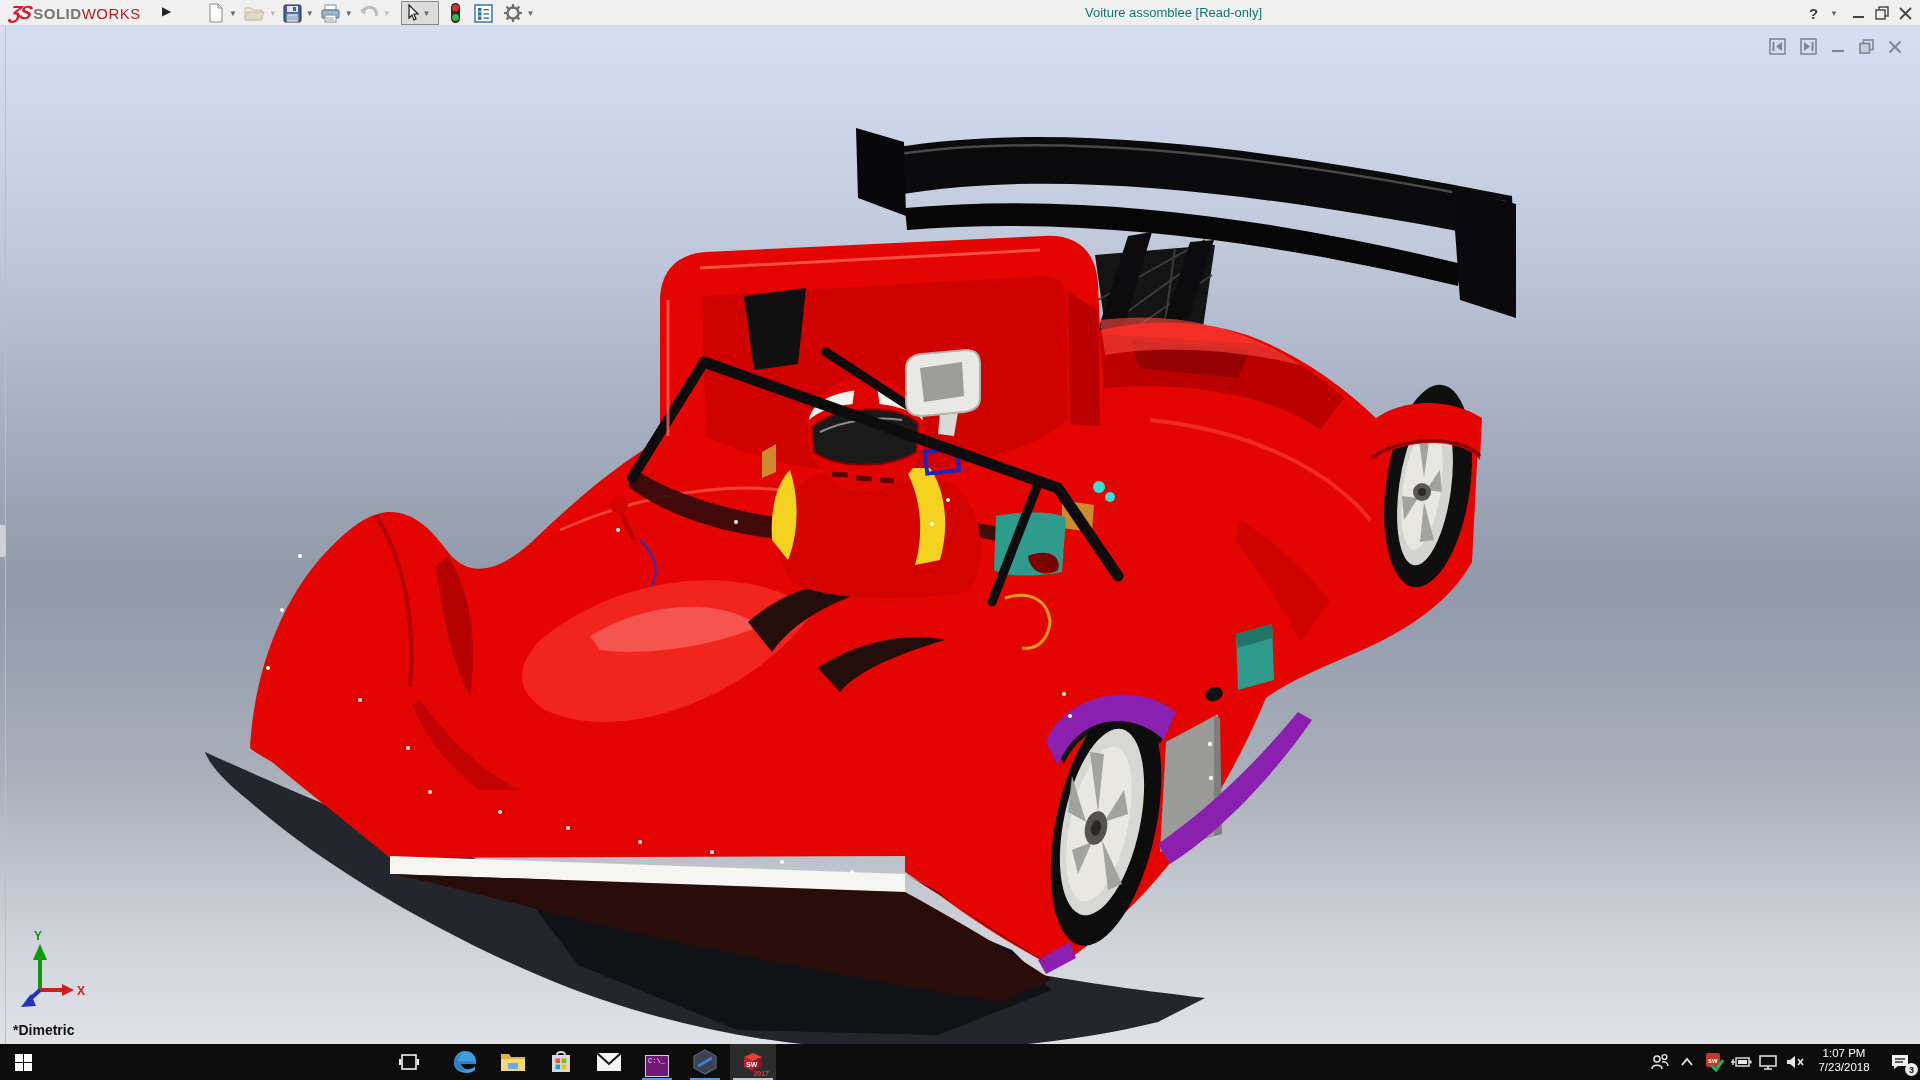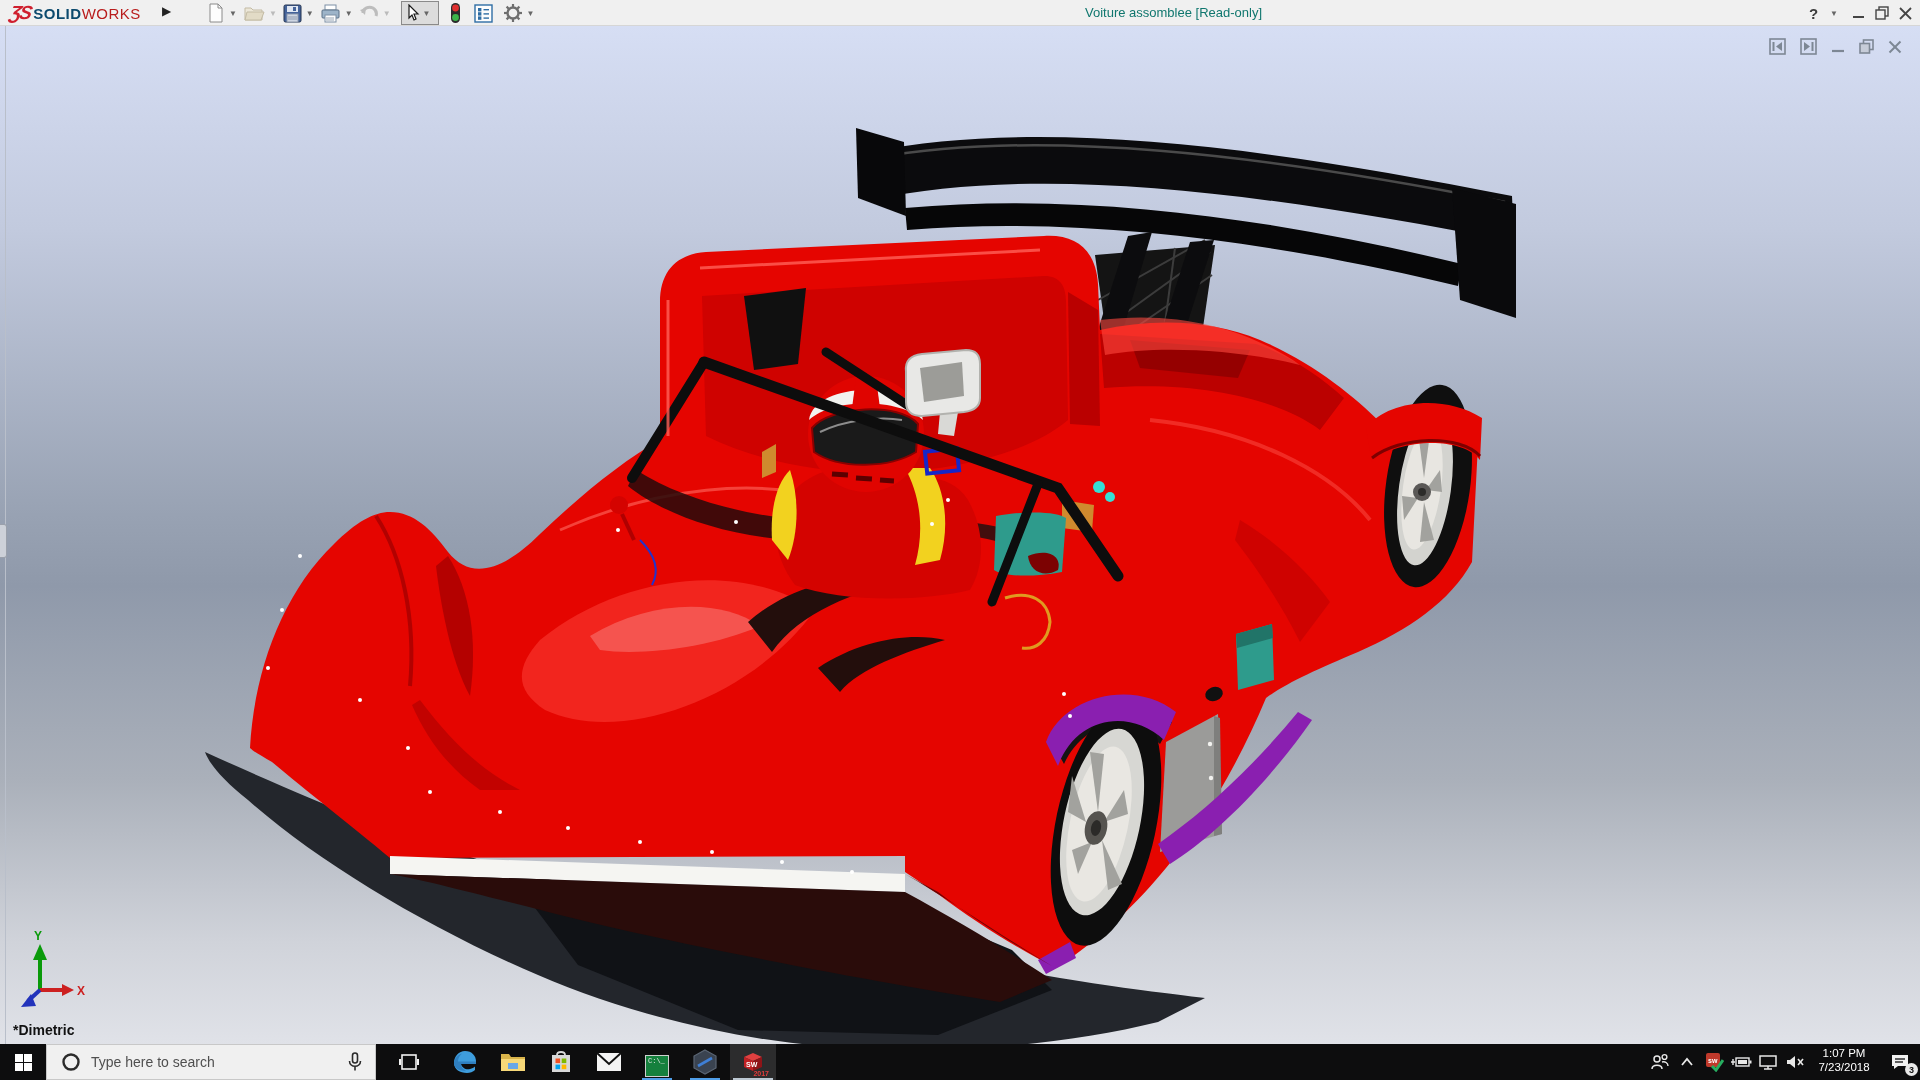--- a/index.html
+++ b/index.html
@@ -3,21 +3,21 @@
 <meta charset="utf-8">
 <style>
   * { margin:0; padding:0; box-sizing:border-box; }
   html,body { width:1920px; height:1080px; overflow:hidden; font-family:"Liberation Sans",sans-serif; }
   #screen { position:relative; width:1920px; height:1080px; background:#f0f0f0; }
 
   
   #titlebar { position:absolute; left:0; top:0; width:1920px; height:26px; background:#f0f0f0; border-bottom:1px solid #d6d6d6; z-index:40; }
   #logo { position:absolute; left:10px; top:2px; height:22px; display:flex; align-items:center; }
   .logo-glyph { font-style:italic; font-weight:bold; font-size:19px; color:#cf1f2e; letter-spacing:-2px; transform:skewX(-12deg); margin-right:3px; }
-  .logo-bold  { font-weight:bold; font-size:15px; color:#0c4a6e; letter-spacing:.5px; }
+  .logo-bold  { font-weight:bold; font-size:15px; color:#737373; letter-spacing:.5px; }
   .logo-light { font-weight:normal; font-size:15px; color:#b91c1c; letter-spacing:.5px; }
   #logo-expander { position:absolute; left:162px; top:4px; font-size:12px; color:#222; cursor:default; }
   #toolbar { position:absolute; left:205px; top:0; height:26px; display:flex; align-items:center; }
   .tbtn { height:24px; display:flex; align-items:center; padding:0 2px; }
   .caret { font-size:8px; color:#666; margin:0 4px 0 2px; }
   .caret.dis { color:#bbb; }
   .selbox { border:1px solid #8a8a8a; background:#dcdcdc; height:24px; display:flex; align-items:center; padding:0 3px; margin-left:6px; }
   #win-title { position:absolute; left:1085px; top:5px; font-size:13px; color:#0f766e; white-space:nowrap; }
   #win-controls { position:absolute; right:8px; top:0; height:26px; display:flex; align-items:center; gap:10px; }
   .wc { color:#444; display:flex; align-items:center; justify-content:center; height:24px; }
@@ -38,21 +38,21 @@
   #search-box { position:absolute; left:46px; top:0; width:330px; height:36px; background:#f0f0f0; border:1px solid #c8c8c8; display:flex; align-items:center; }
   #search-box input { border:none; outline:none; background:transparent; font-size:14px; color:#4f4f4f; width:230px; font-family:"Liberation Sans",sans-serif; }
   #search-box input::placeholder { color:#4f4f4f; opacity:1; }
   .tb-cell { position:absolute; top:0; width:46px; height:36px; display:flex; align-items:center; justify-content:center; }
   .tb-underline { position:absolute; bottom:0; left:8px; right:8px; height:2.5px; background:#4f9ee8; }
   .tb-active-bg { background:rgba(255,255,255,.13); }
   .tb-underline.active { background:#bcc8d2; left:3px; right:3px; }
   #tray { position:absolute; right:0; top:0; height:36px; display:flex; }
   .tray-ic { width:27px; height:36px; display:flex; align-items:center; justify-content:center; }
   #clock { width:72px; text-align:center; color:#fff; font-size:11.5px; line-height:14px; padding-top:2px; }
-  .cmd-ic { width:24px; height:22px; background:#15803d; border:1px solid #cfcfcf; color:#e8e8e8; font-family:"Liberation Mono",monospace; font-size:7px; line-height:9px; padding:1px 2px;margin-top:7px; }
+  .cmd-ic { width:24px; height:22px; background:#701a75; border:1px solid #cfcfcf; color:#e8e8e8; font-family:"Liberation Mono",monospace; font-size:7px; line-height:9px; padding:1px 2px;margin-top:7px; }
   .sw-cube { position:relative; width:24px; height:24px; }
   #action-badge { position:absolute; right:2px; bottom:4px; width:13px; height:13px; background:#e9e9e9; color:#111; border-radius:50%; font-size:9px; font-weight:bold; display:flex; align-items:center; justify-content:center; }
 </style>
 </head>
 <body>
 
 <div id="screen">
 
   <header id="titlebar">
     <div id="logo">
@@ -394,31 +394,20 @@
   <footer id="taskbar">
     <div id="start-btn">
       <svg width="17" height="17" viewBox="0 0 17 17">
         <rect x="0" y="0" width="8" height="8" fill="#fff"></rect>
         <rect x="9" y="0" width="8" height="8" fill="#fff"></rect>
         <rect x="0" y="9" width="8" height="8" fill="#fff"></rect>
         <rect x="9" y="9" width="8" height="8" fill="#fff"></rect>
       </svg>
     </div>
 
-    <div id="search-box">
-      <svg width="20" height="20" viewBox="0 0 20 20" style="margin:0 10px 0 14px">
-        <circle cx="10" cy="10" r="7.5" fill="none" stroke="#2b2b2b" stroke-width="2.4"></circle>
-      </svg>
-      <input type="text" readonly="" placeholder="Type here to search" style="">
-      <svg width="16" height="20" viewBox="0 0 16 20" style="margin-left:26px">
-        <rect x="5.5" y="1" width="5" height="10" rx="2.5" fill="none" stroke="#2b2b2b" stroke-width="1.6"></rect>
-        <path d="M2.5,9 C2.5,16 13.5,16 13.5,9" fill="none" stroke="#2b2b2b" stroke-width="1.6"></path>
-        <line x1="8" y1="15" x2="8" y2="18.5" stroke="#2b2b2b" stroke-width="1.6"></line>
-      </svg>
-    </div>
 
     <div class="tb-cell" style="left:386px">
       <svg width="22" height="22" viewBox="0 0 22 22">
         <rect x="4" y="4" width="14" height="14" fill="none" stroke="#f2f2f2" stroke-width="1.6"></rect>
         <rect x="1" y="8" width="2" height="6" fill="#f2f2f2"></rect>
         <rect x="19" y="8" width="2" height="6" fill="#f2f2f2"></rect>
       </svg>
     </div>
 
     <div class="tb-cell" style="left:442px">

